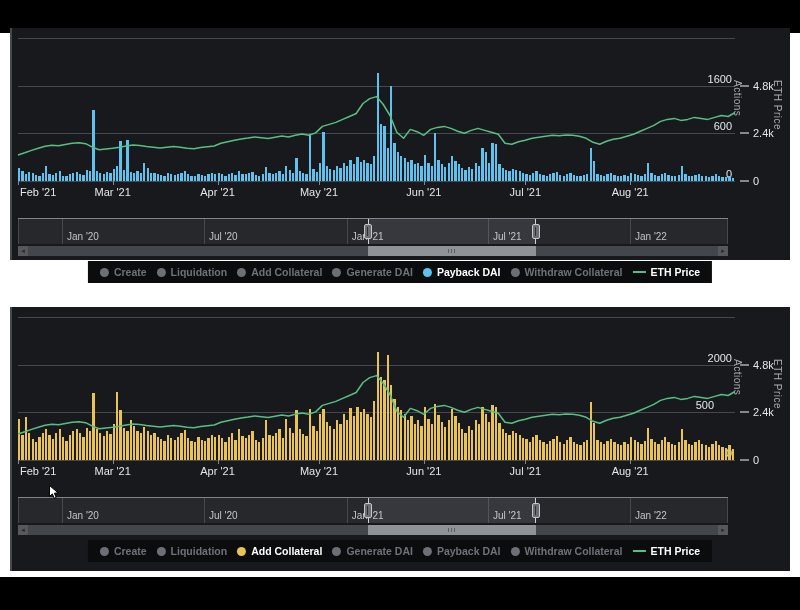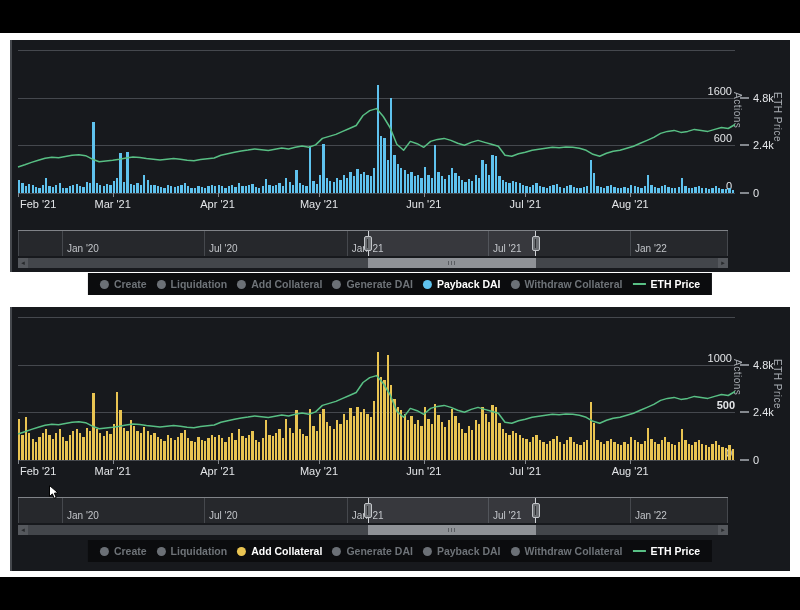--- a/index.html
+++ b/index.html
@@ -38,21 +38,21 @@
   .ldot{width:9px;height:9px;border-radius:50%;flex:0 0 auto}
   .lline{width:13px;height:2px;flex:0 0 auto}
   #cursor{position:absolute;left:48px;top:485px;z-index:9}
 </style>
 </head>
 <body>
 
 <div id="strip-top" class="strip"></div>
 <div id="strip-bottom" class="strip"></div>
 
-<section class="panel" id="panel-0" style="top:40px;height:232px">
+<section class="panel" id="panel-0" style="top:28px;height:232px">
     <div class="left-accent" style="position: absolute;"></div>
     <div class="gridline" style="position: absolute; left: 8px; width: 717px; top: 10px;"></div>
     <div class="gridline" style="position: absolute; left: 8px; width: 717px; top: 57.6667px;"></div>
     <div class="gridline" style="position: absolute; left: 8px; width: 717px; top: 105.333px;"></div>
     <div class="gridline" style="position: absolute; left: 8px; width: 717px; top: 153px;"></div>
     <div class="alabel" style="position: absolute; right: 58px; top: 44.6667px;">1600</div>
     <div class="alabel" style="position: absolute; right: 58px; top: 92.3333px;">600</div>
     <div class="alabel" style="position: absolute; right: 58px; top: 140px;">0</div>
     <div class="pdash" style="position: absolute; left: 730px; top: 56.6667px;"></div>
     <div class="plabel" style="position: absolute; left: 743px; top: 51.6667px;">4.8k</div>
@@ -345,22 +345,22 @@
         <div style="position: relative; color: rgb(255, 255, 255); font-weight: 700;">ETH Price</div>
       </div>
     </div>
   </section>
 <section class="panel" id="panel-1" style="top:307px;height:264px">
     <div class="left-accent" style="position: absolute;"></div>
     <div class="gridline" style="position: absolute; left: 8px; width: 717px; top: 10px;"></div>
     <div class="gridline" style="position: absolute; left: 8px; width: 717px; top: 57.6667px;"></div>
     <div class="gridline" style="position: absolute; left: 8px; width: 717px; top: 105.333px;"></div>
     <div class="gridline" style="position: absolute; left: 8px; width: 717px; top: 153px;"></div>
-    <div class="alabel" style="position: absolute; right: 58px; top: 44.6667px;">1000</div>
-    <div class="alabel" style="position: absolute; right: 55px; top: 92.3333px; font-weight: bold;">500</div>
+    <div class="alabel" style="position: absolute; right: 58px; top: 44.6667px;">2000</div>
+    <div class="alabel" style="position: absolute; right: 76px; top: 92.3333px;">500</div>
     <div class="alabel" style="position: absolute; right: 58px; top: 140px;">0</div>
     <div class="pdash" style="position: absolute; left: 730px; top: 56.6667px;"></div>
     <div class="plabel" style="position: absolute; left: 743px; top: 51.6667px;">4.8k</div>
     <div class="pdash" style="position: absolute; left: 730px; top: 104.333px;"></div>
     <div class="plabel" style="position: absolute; left: 743px; top: 99.3333px;">2.4k</div>
     <div class="pdash" style="position: absolute; left: 730px; top: 152px;"></div>
     <div class="plabel" style="position: absolute; left: 743px; top: 147px;">0</div>
     <div class="vlabel" style="position: absolute; left: 722px; top: 52px;">Actions</div>
     <div class="vlabel" style="position: absolute; left: 762px; top: 52px;">ETH Price</div>
     <div class="mtick" style="position: absolute; left: 8px; top: 153px;"></div>

